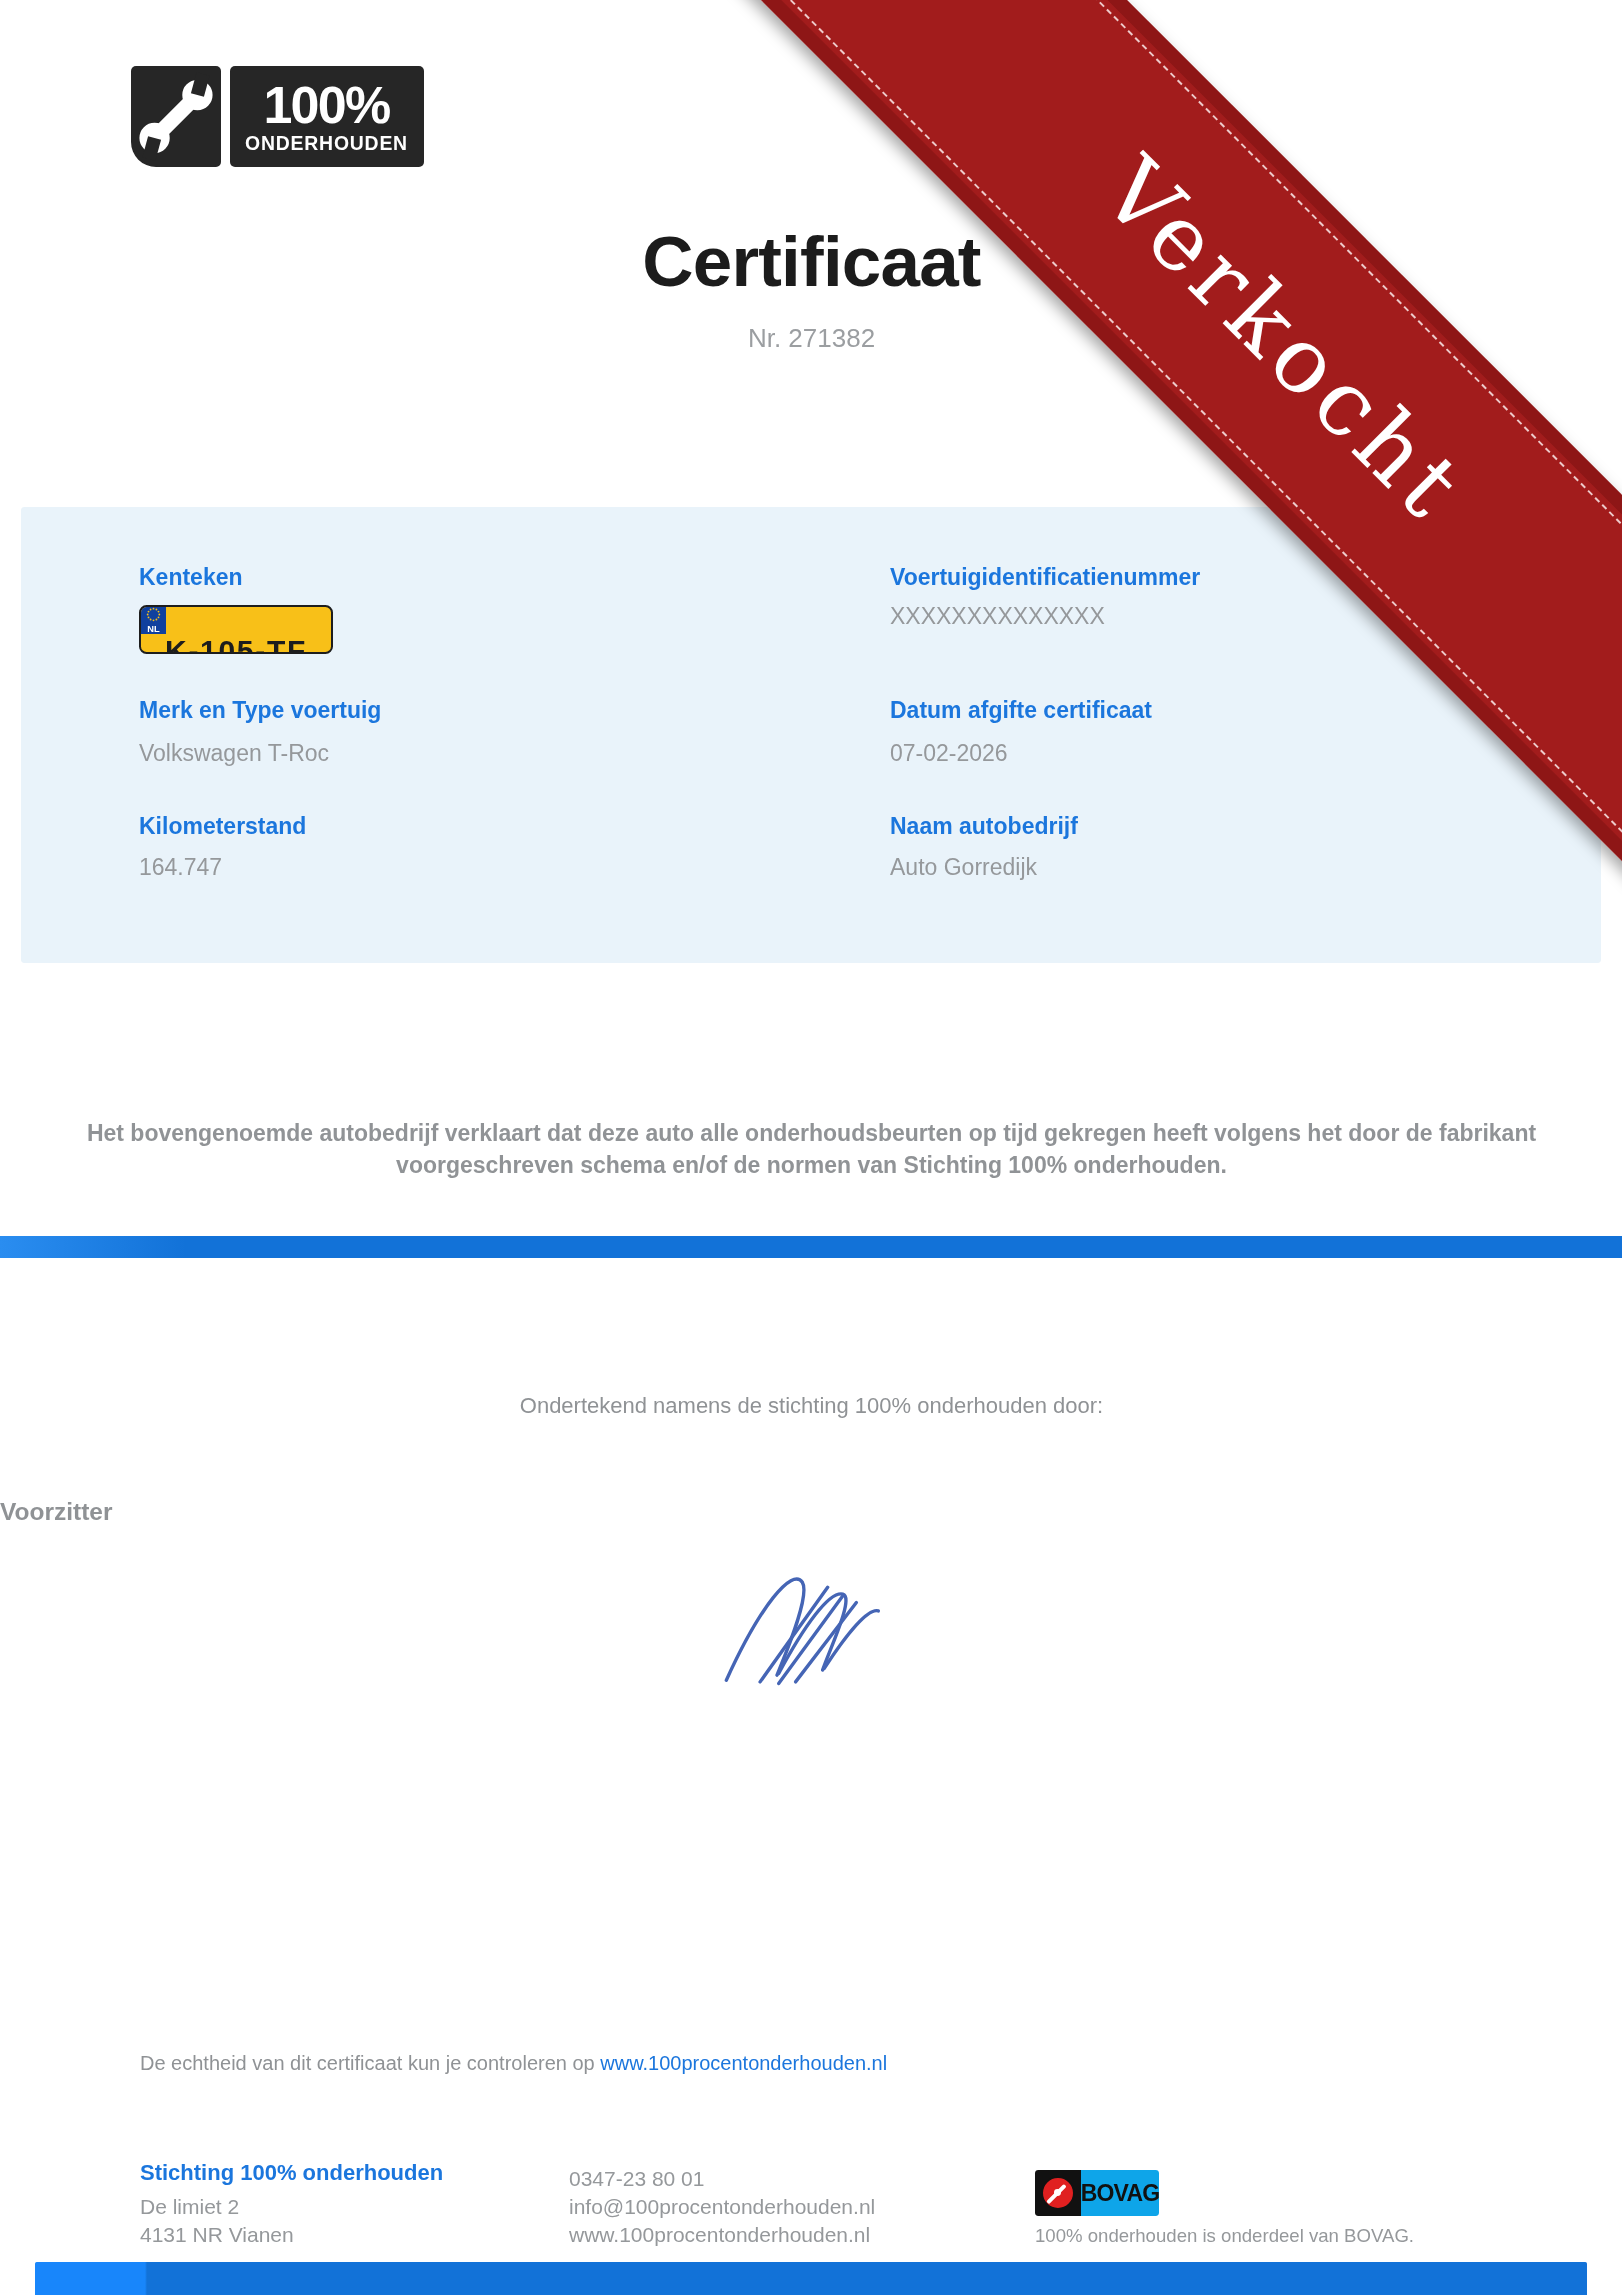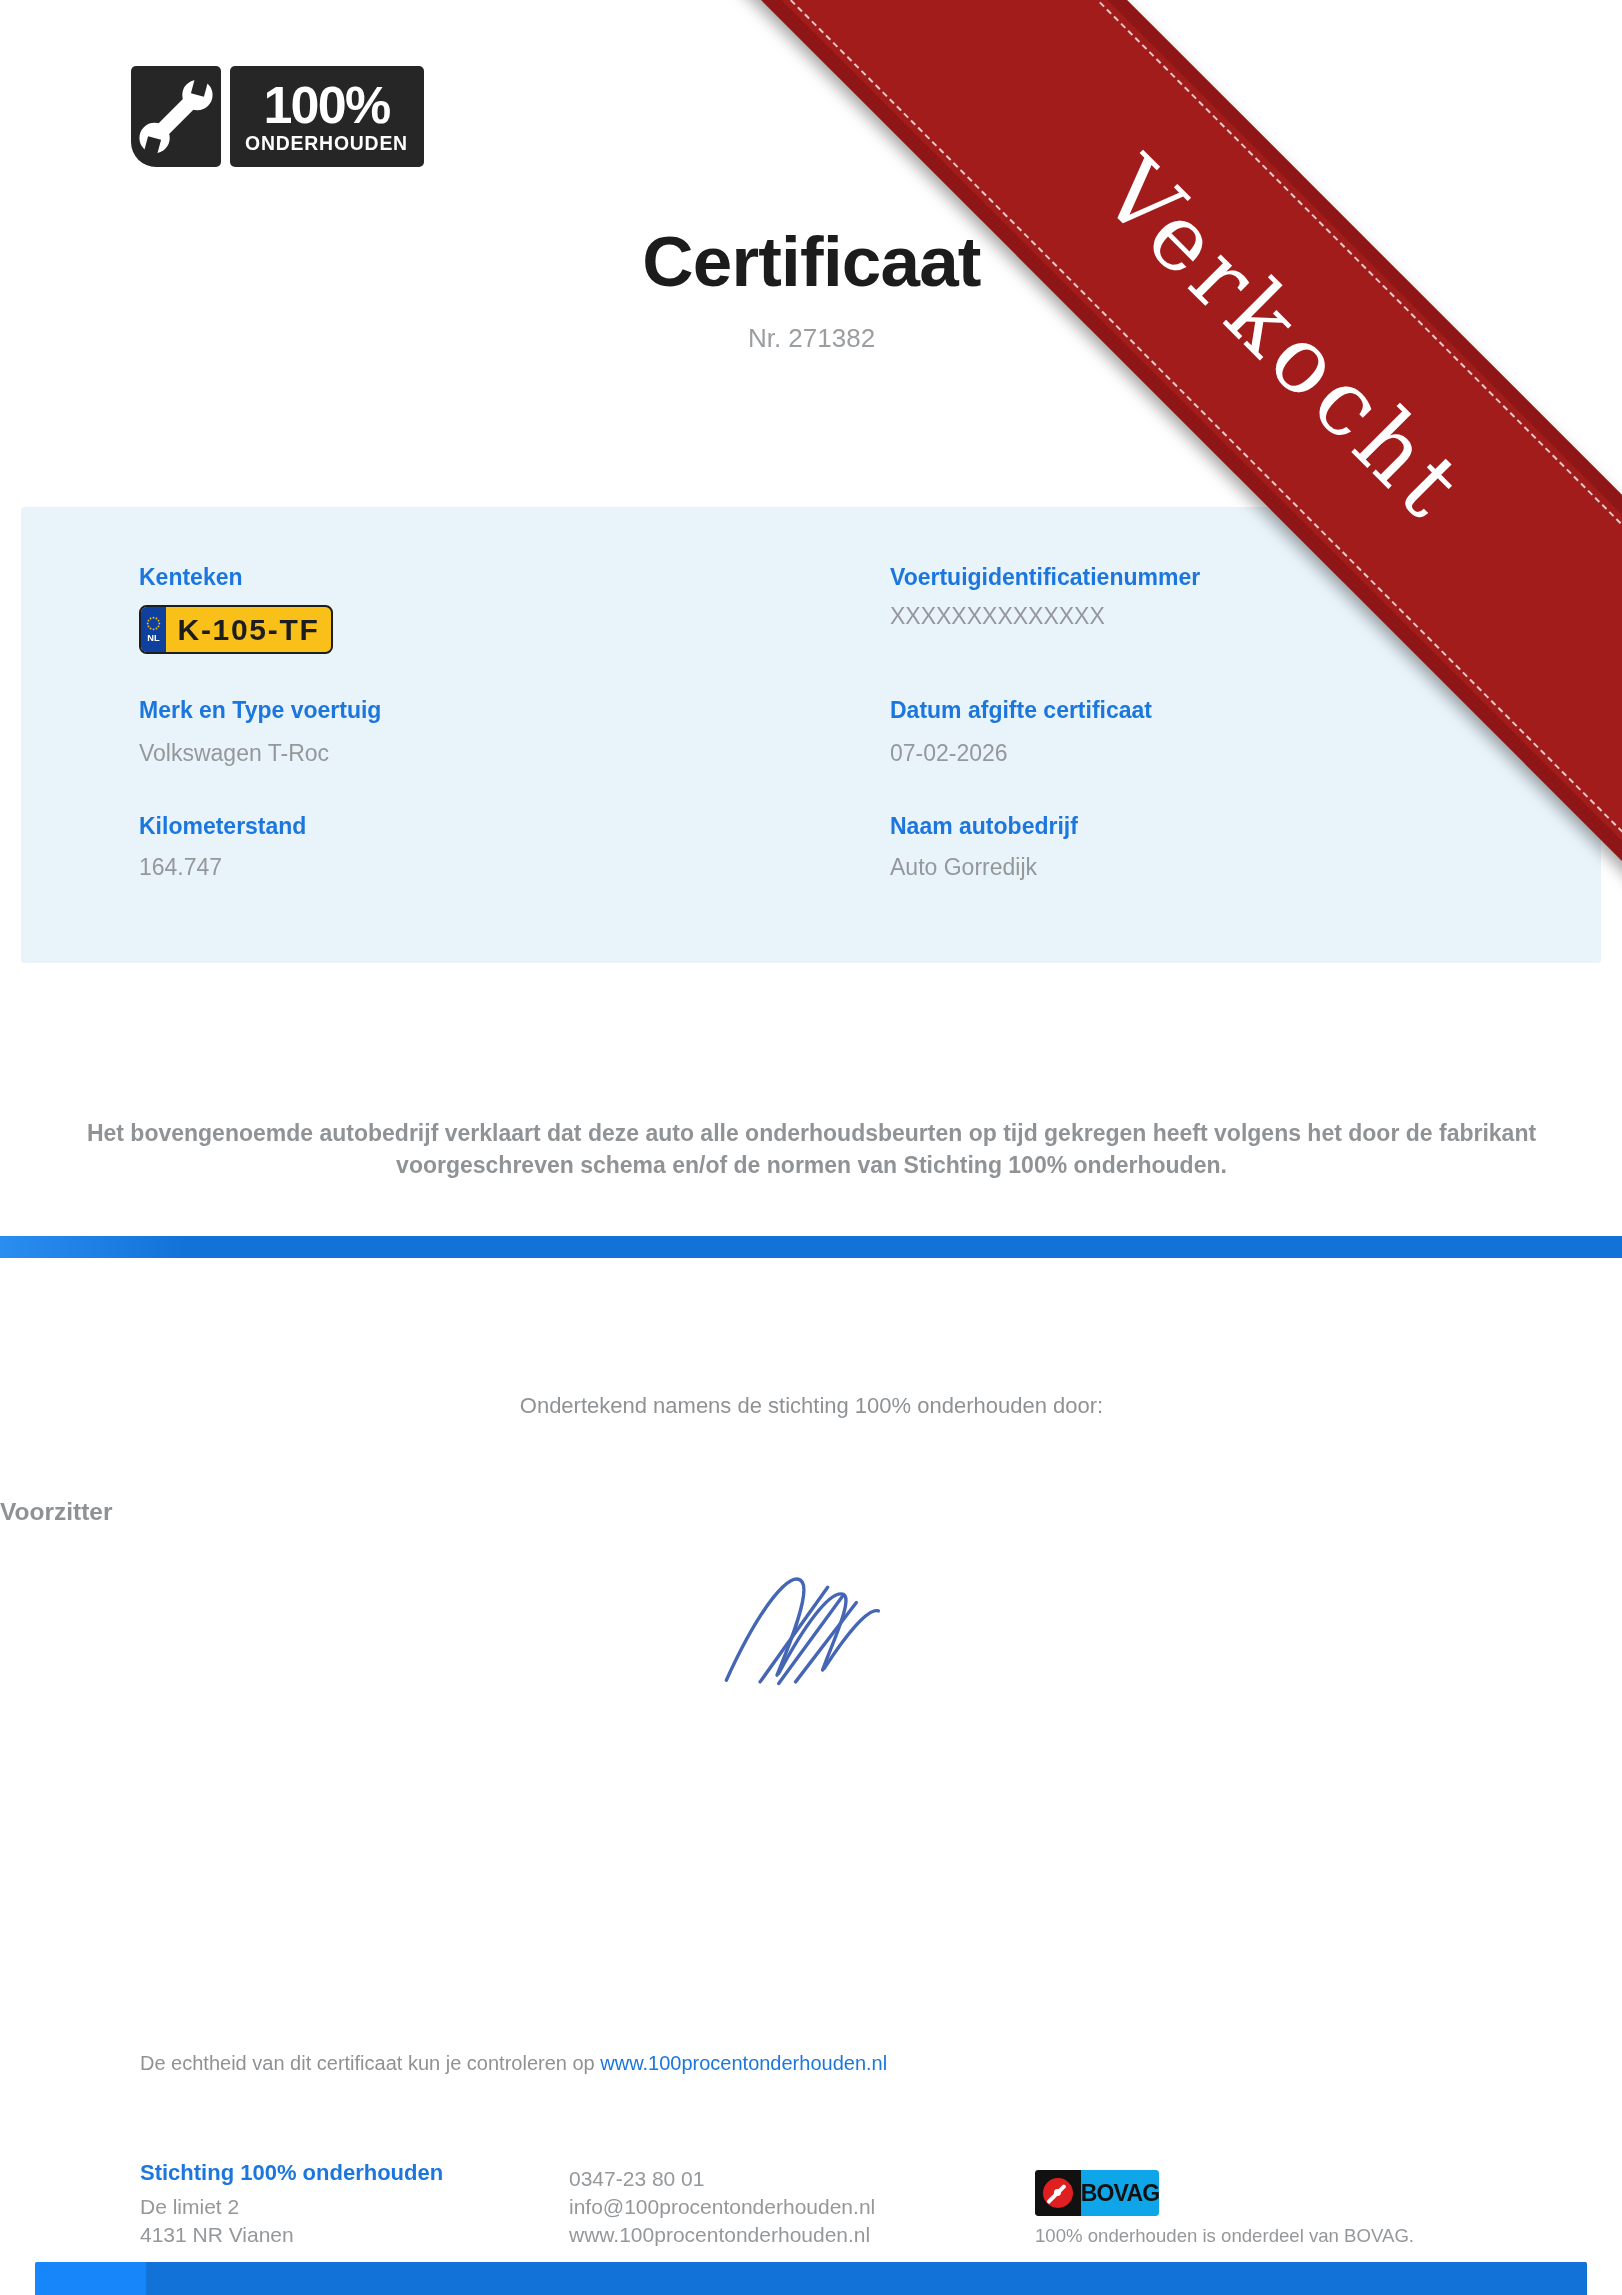--- a/index.html
+++ b/index.html
@@ -34,21 +34,21 @@
 
   
   .panel { position:absolute; left:21px; top:507px; width:1580px; height:456px;
            background:#e9f3fa; border-radius:3.4px; z-index:5; }
   .field-label { position:absolute; font-size:23px; font-weight:bold; color:#1b76dd; }
   .field-value { position:absolute; font-size:23px; color:#95989b; }
 
   
   .plate { position:absolute; left:118px; top:98px; width:194px; height:49px;
            background:#f8c018; border:2.5px solid #1d1d1d; border-radius:7.6px;
-           display:flex; align-items:stretch; overflow:hidden; }
+           display:flex; align-items:stretch; overflow:hidden;flex-direction:column; }
   .plate-strip { width:25px; background:#10409e; display:flex; flex-direction:column;
                  align-items:center; justify-content:center; gap:1.7px; }
   .plate-nl { color:#ffffff; font-size:9.3px; font-weight:bold; }
   .plate-text { flex:1; display:flex; align-items:center; justify-content:center;
                 font-size:30px; font-weight:bold; color:#1d1d1d; letter-spacing:1.7px; }
 
   
   .statement { position:absolute; left:51px; top:1117px; width:1521px; text-align:center;
                font-size:23px; font-weight:bold; color:#909396; line-height:32px; }
 

